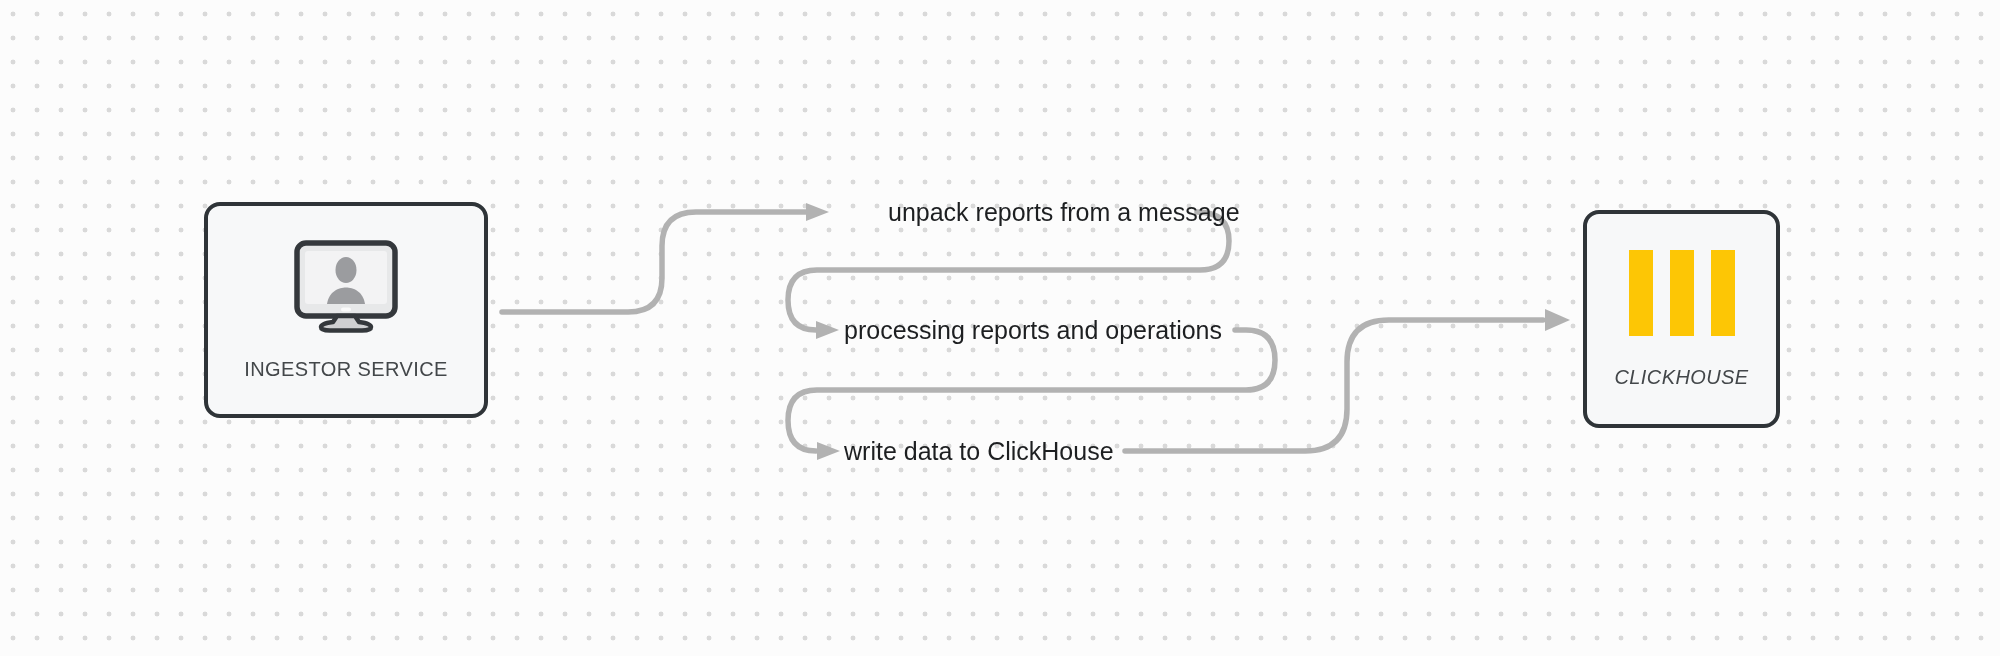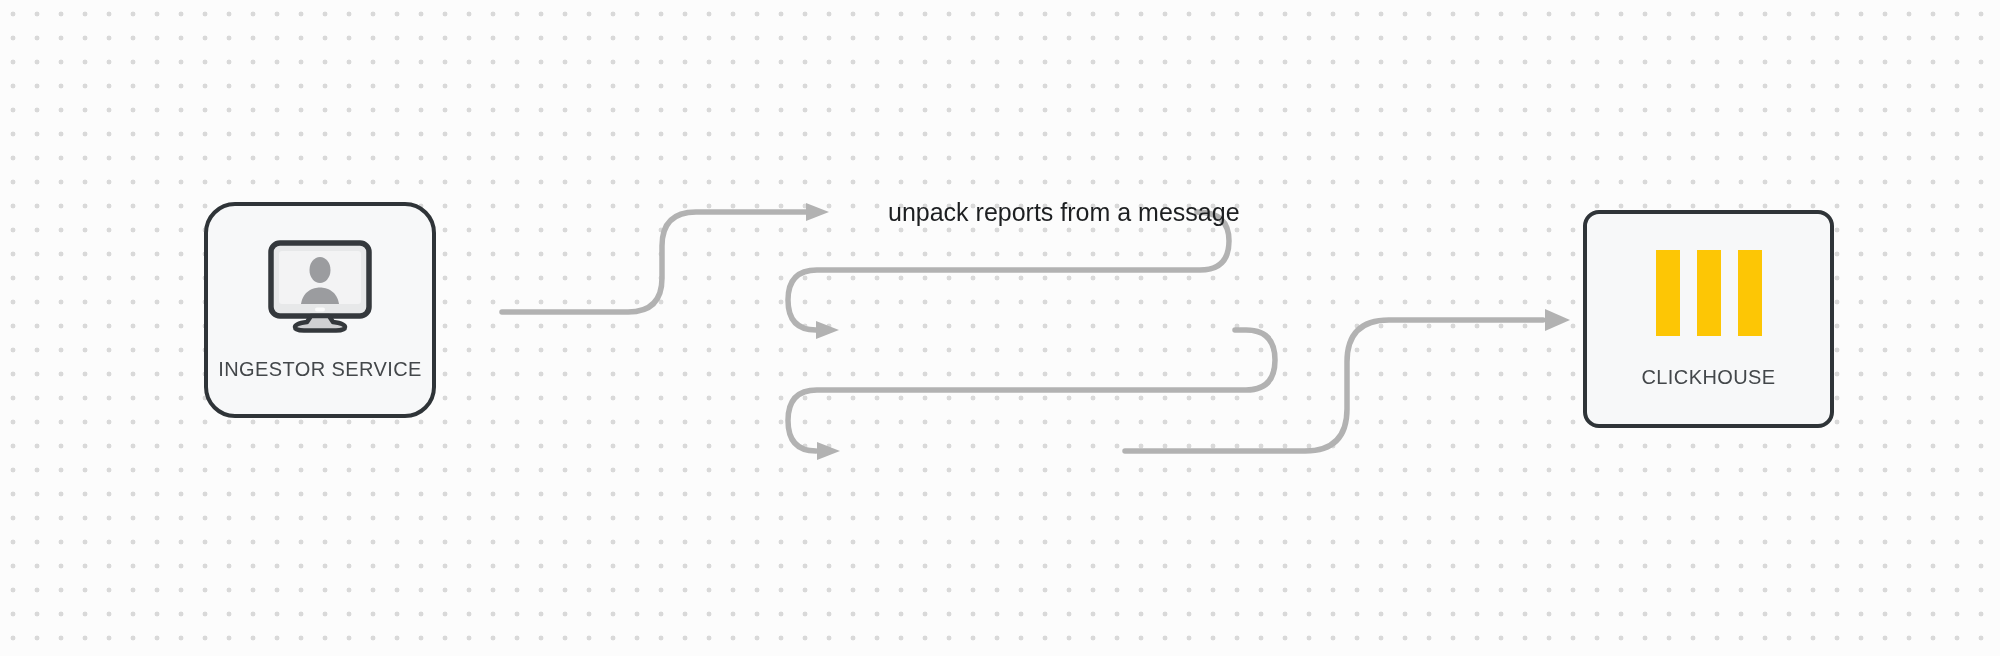--- a/index.html
+++ b/index.html
@@ -31,22 +31,22 @@
   }
   .arrowhead { fill: #b2b2b2; }
 
   .node {
     position: absolute;
     box-sizing: border-box;
     background: #f7f8f9;
     border: 4.5px solid #2f3438;
     border-radius: 16px;
   }
-  .node-ingestor { left: 204px; top: 202px; width: 232px; height: 216px; border-radius: 31px; }
-  .node-clickhouse { left: 1583px; top: 210px; width: 251px; height: 218px; }
+  .node-ingestor { left: 204px; top: 202px; width: 284px; height: 216px; }
+  .node-clickhouse { left: 1583px; top: 210px; width: 197px; height: 218px; font-style: italic; }
 
   .node-label {
     position: absolute;
     left: 0; right: 0;
     text-align: center;
     font-size: 20px;
     letter-spacing: 0.4px;
     color: #43474a;
     white-space: nowrap;
   }
@@ -133,14 +133,16 @@
   <div class="node node-clickhouse">
     <div class="ch-logo">
       <div class="ch-bar"></div>
       <div class="ch-bar"></div>
       <div class="ch-bar"></div>
     </div>
     <div class="node-label">CLICKHOUSE</div>
   </div>
 
   <div class="step-label step-1">unpack reports from a message</div>
+  <div class="step-label step-2">processing reports and operations</div>
+  <div class="step-label step-3">write data to ClickHouse</div>
 
 </div>
 
 </body></html>

